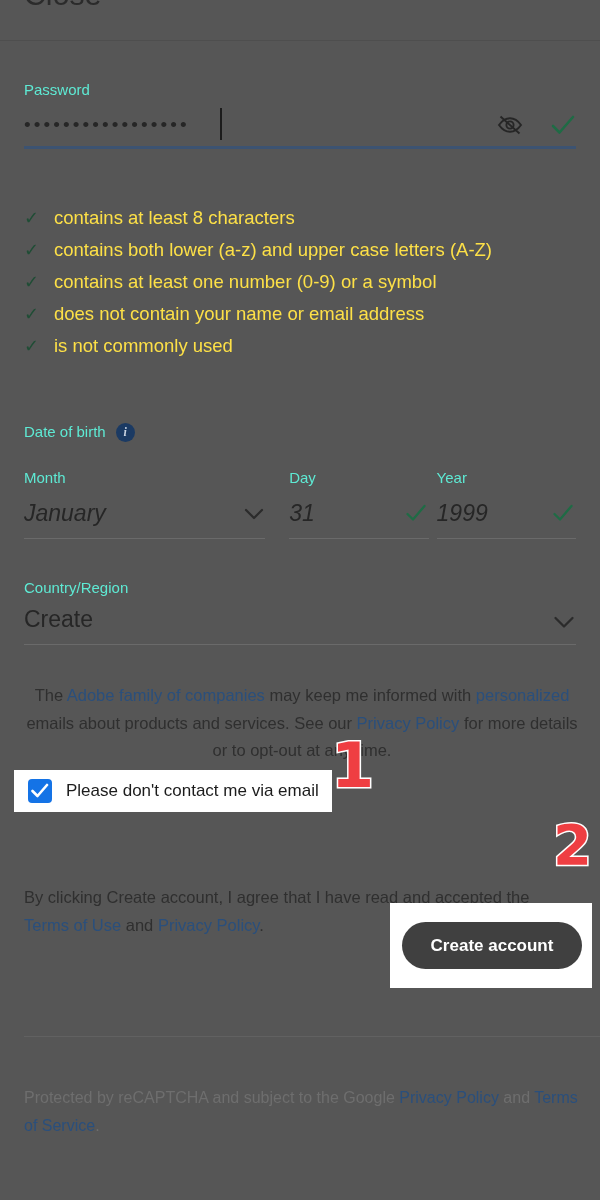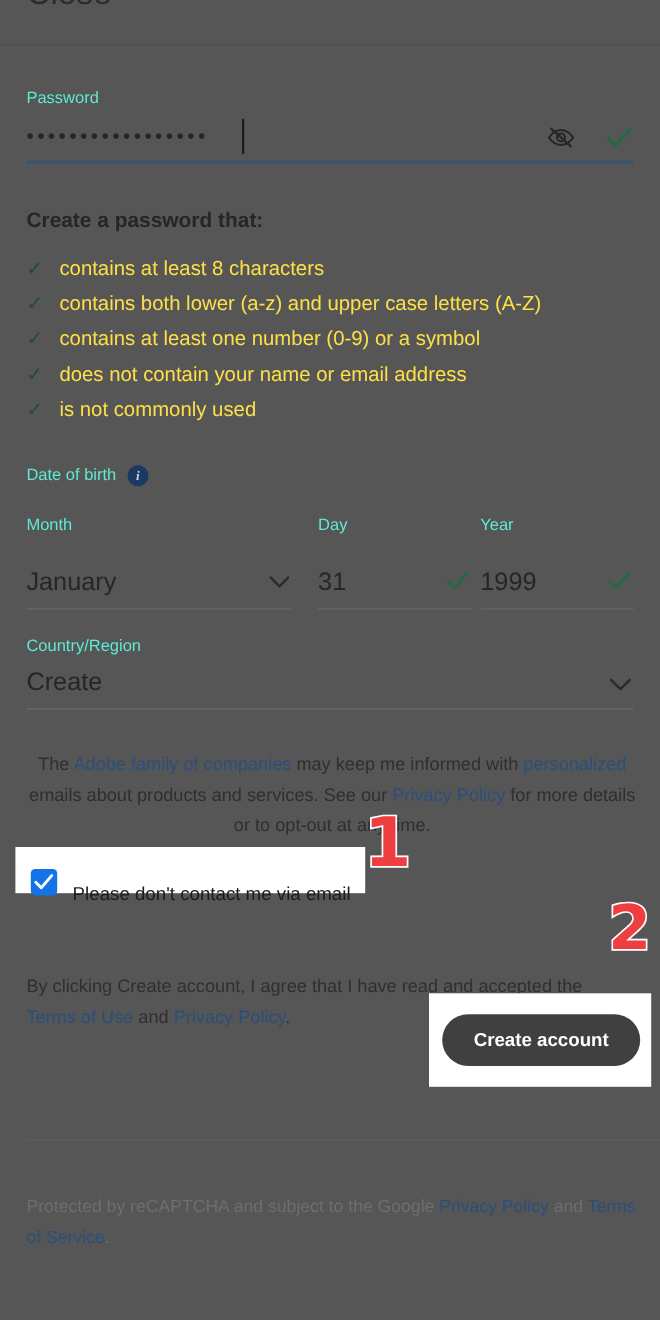--- a/index.html
+++ b/index.html
@@ -158,21 +158,22 @@
     width: 552px;
     display: flex;
   }
   .dob-col-month { width: 256px; position: relative; }
   .dob-col-day   { width: 148px; position: relative; margin-left: 24px; }
   .dob-col-year  { width: 148px; position: relative; margin-left: 8px; }
 
   .sel-row {
     position: relative;
     height: 42px;
-    margin-top: 21px;
+    margin-top: 6px;
+    font-style: italic;
   }
   .sel-value {
     position: absolute;
     left: 0; top: 0;
     font-size: 23px;
     color: #262626;
     line-height: 38px;
     white-space: nowrap;
   }
   .sel-underline {
@@ -255,21 +256,20 @@
     background: #1473e6;
     position: relative;
     flex: 0 0 24px;
   }
   .cb svg { position: absolute; left: 3px; top: 4px; }
   .optout-text {
     font-size: 17px;
     color: #1c1c1c;
     line-height: 24px;
     white-space: nowrap;
-    margin-top: 22px;
   }
 
   
   .terms {
     position: absolute;
     left: 24px; top: 844px;
     width: 540px;
     font-size: 16.5px;
     line-height: 27.5px;
     color: #2f2f2f;
@@ -356,21 +356,20 @@
         <svg width="26" height="26" viewBox="0 0 26 26">
           <polyline points="3,14 9.5,20.5 23,5" fill="none" stroke="#1f6b45" stroke-width="2.6" stroke-linecap="round" stroke-linejoin="round"></polyline>
         </svg>
       </span>
 
       <div class="pw-underline"></div>
     </div>
   </div>
 
   <div class="rules">
-    <div class="rules-title">Create a password that:</div>
     <div class="rules-list">
       <div class="rule">
         <span class="rule-tick">✓</span>
         <span class="rule-text">contains at least 8 characters</span>
       </div>
       <div class="rule">
         <span class="rule-tick">✓</span>
         <span class="rule-text">contains both lower (a-z) and upper case letters (A-Z)</span>
       </div>
       <div class="rule">

